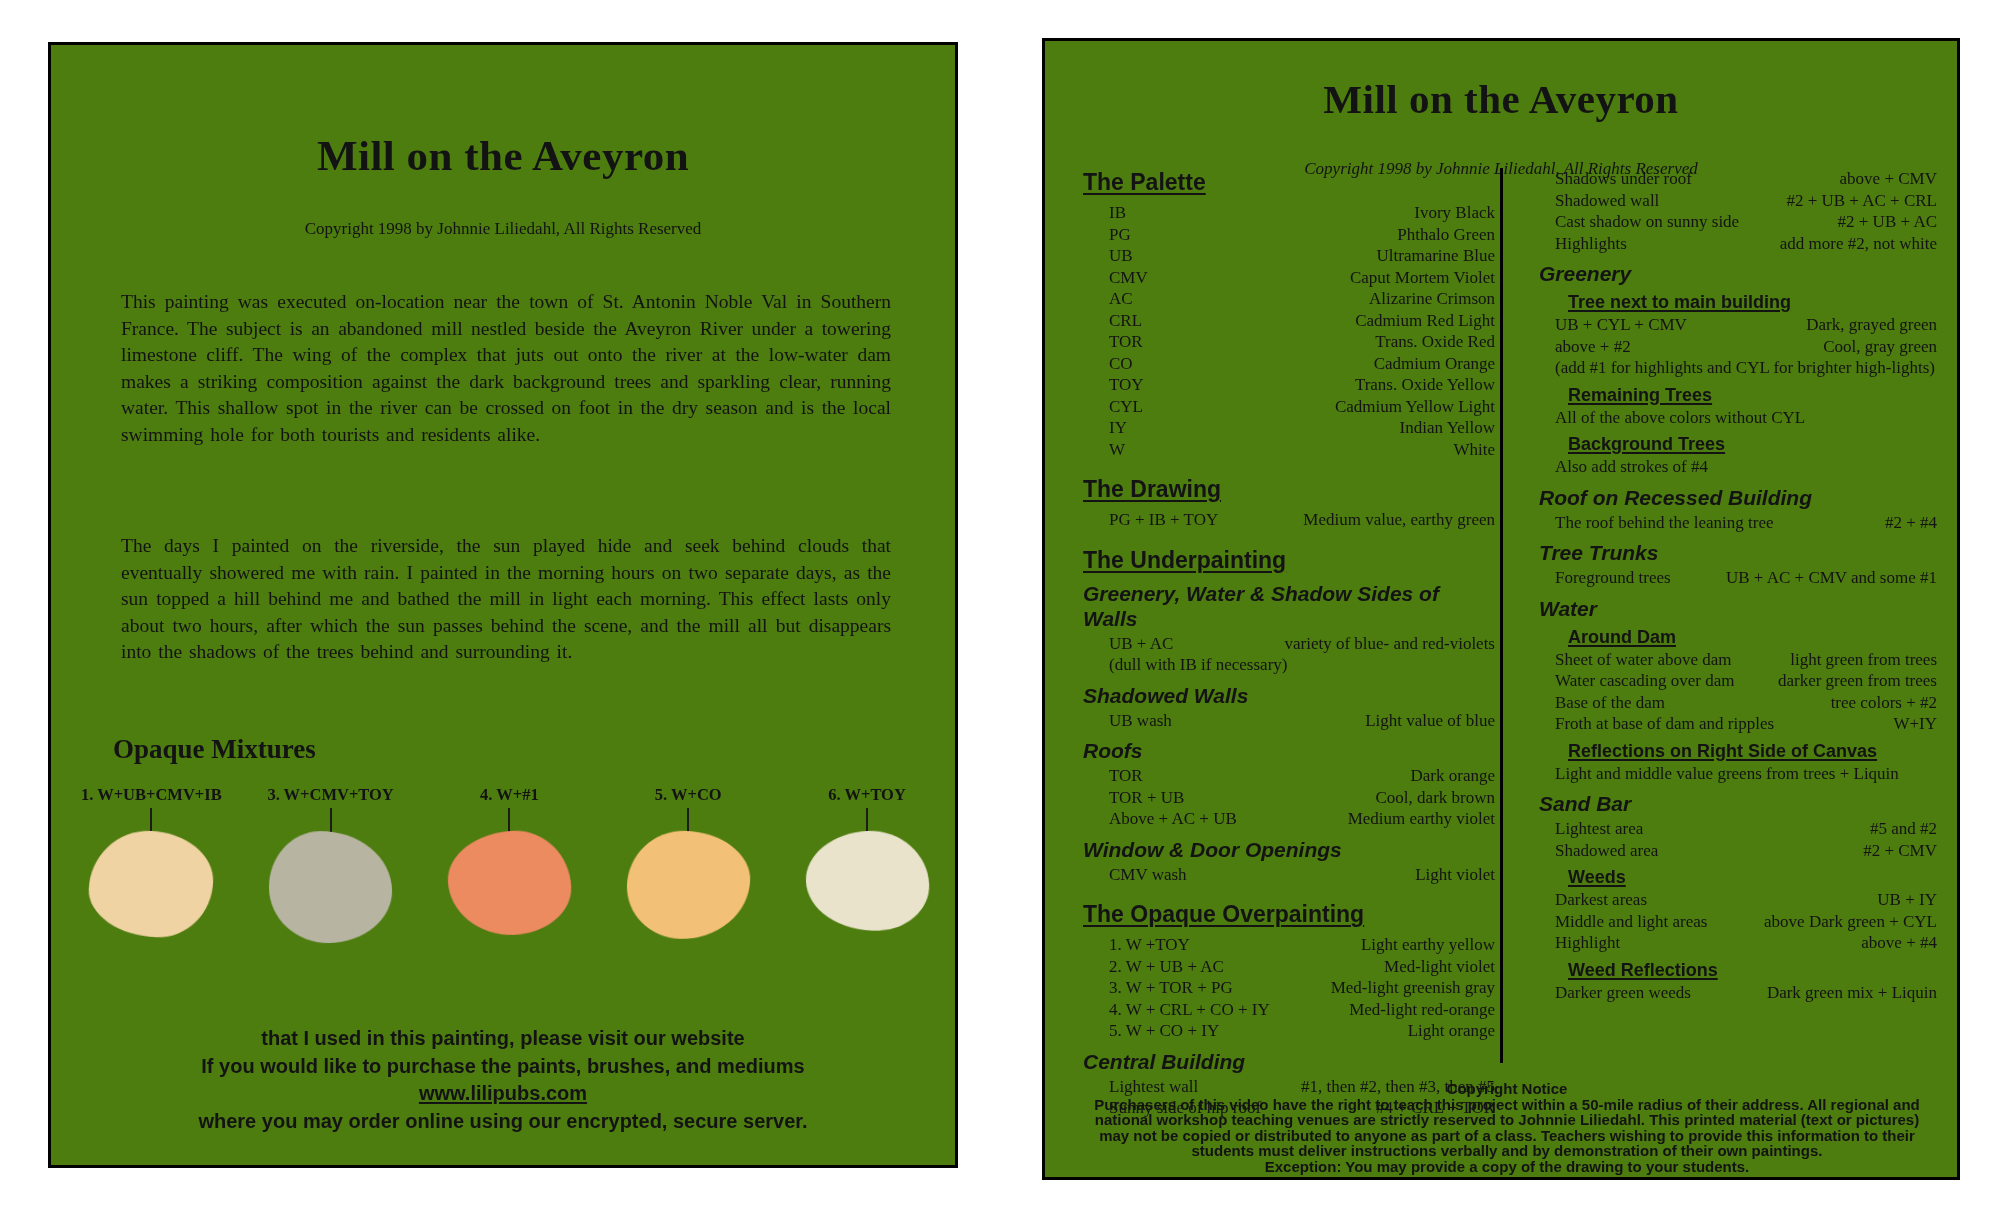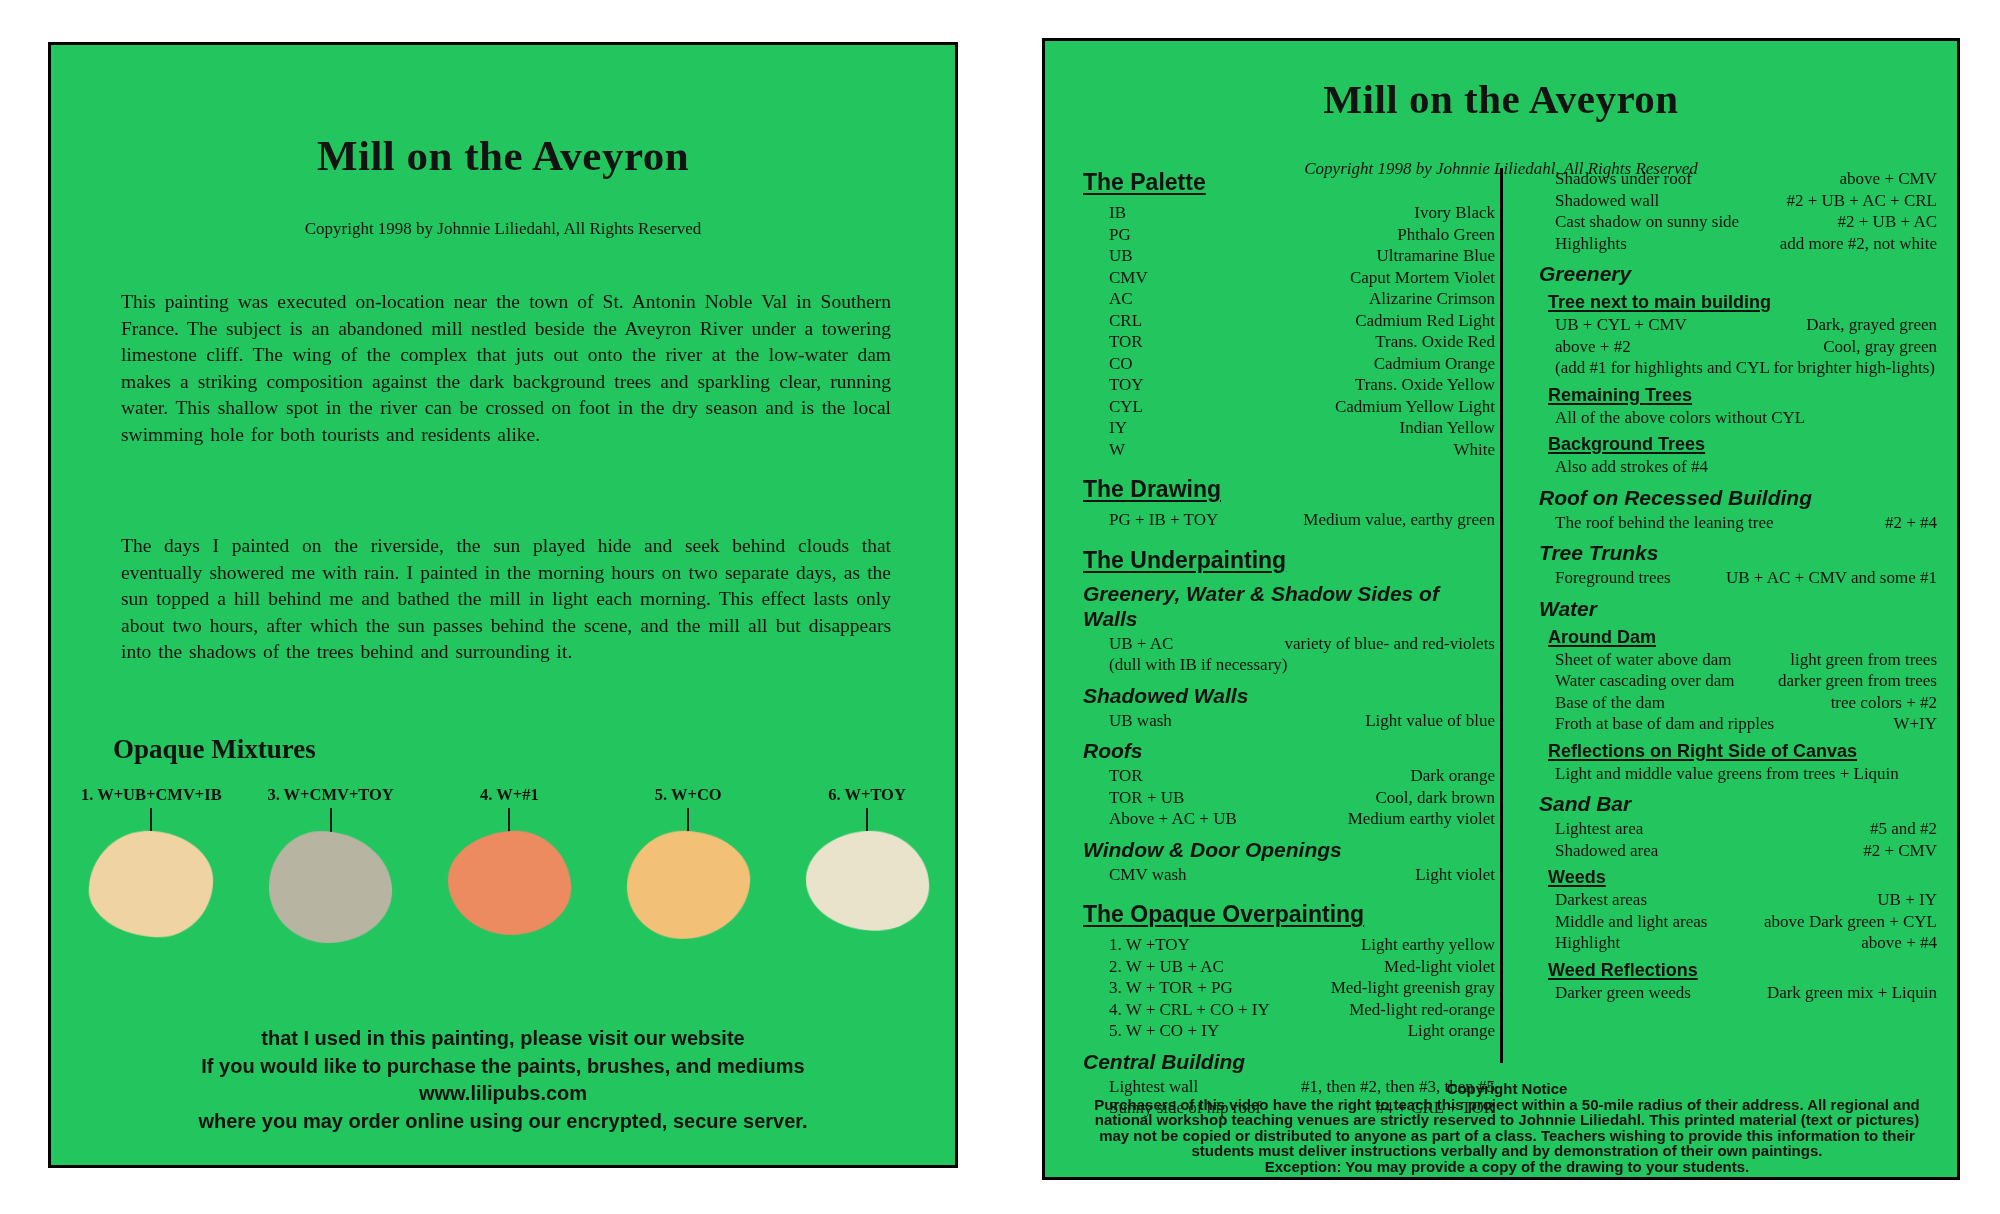--- a/index.html
+++ b/index.html
@@ -4,21 +4,21 @@
 <style>
   :root{
     --serif: "Liberation Serif", "DejaVu Serif", serif;
     --sans:  "Liberation Sans", "DejaVu Sans", sans-serif;
     --ink: #131313;
   }
   *{box-sizing:border-box; margin:0; padding:0;}
   html,body{width:2000px; height:1214px; background:#ffffff; overflow:hidden;}
   body{position:relative; color:var(--ink); -webkit-font-smoothing:antialiased;}
 
-  .page{position:absolute; background:#22c55e; border:3px solid #000;}
+  .page{position:absolute; background:#4d7c0f; border:3px solid #000;}
   #left-page {left:48px;  top:42px; width:910px; height:1126px;}
   #right-page{left:1042px; top:38px; width:918px; height:1142px;}
 
   
   .doc-title{position:absolute; left:0; right:0; text-align:center;
     font-family:var(--serif); font-weight:bold; font-size:43px; letter-spacing:.5px;}
   #left-page .doc-title{top:86px;}
   .doc-copy{position:absolute; left:0; right:0; text-align:center;
     font-family:var(--serif); font-size:17px;margin-top:28px;}
   #left-page .doc-copy{top:146px;}
@@ -41,21 +41,21 @@
     filter:blur(.4px);}
   .swatch:nth-child(1) .swblob{height:106px; transform:rotate(2deg);}
   .swatch:nth-child(2) .swblob{height:112px; border-radius:42% 58% 52% 48% / 50% 54% 46% 50%; transform:rotate(-1deg);}
   .swatch:nth-child(3) .swblob{height:104px; border-radius:55% 45% 48% 52% / 46% 56% 44% 54%;}
   .swatch:nth-child(4) .swblob{height:108px; border-radius:46% 54% 56% 44% / 52% 44% 56% 48%; transform:rotate(1.5deg);}
   .swatch:nth-child(5) .swblob{height:100px; border-radius:52% 48% 42% 58% / 48% 56% 44% 52%;}
   .swatch:nth-child(6) .swblob{height:110px; border-radius:44% 56% 50% 50% / 54% 44% 56% 46%; transform:rotate(2deg);}
 
   #lp-footer{position:absolute; left:0; right:0; top:980px; text-align:center;
     font-family:var(--sans); font-weight:bold; font-size:20px; line-height:27.5px;}
-  #lp-footer .link{text-underline-offset:2px;}
+  #lp-footer .link{text-decoration:underline; text-underline-offset:2px;}
 
   
   #right-page .doc-title{top:34px; font-size:41px;}
   #right-page .doc-copy{top:90px; font-style:italic;}
 
   #rp-divider{position:absolute; left:455px; top:127px; width:3px; height:895px; background:#000;}
 
   .col{position:absolute; top:127px;}
   #rp-colL{left:38px;  width:412px;}
   #rp-colR{left:494px; width:398px;}
@@ -66,21 +66,21 @@
   .col .blk.h1:first-child{margin-top:0;}
   .blk.h2{font-family:var(--sans); font-weight:bold; font-style:italic; font-size:21px;
     line-height:25px; margin:7px 0 2px;}
   .blk.h3{font-family:var(--sans); font-weight:bold; font-size:18px; line-height:22px;
     margin:5px 0 1px; text-decoration:underline; text-decoration-thickness:2px; text-underline-offset:2px;}
   .blk.row{display:flex; justify-content:space-between; gap:6px;}
   .blk.row .rl{white-space:nowrap;}
   .blk.row .rr{white-space:nowrap; text-align:right;}
   #rp-colL .blk.row, #rp-colL .blk.line{margin-left:26px;}
   #rp-colR .blk.row, #rp-colR .blk.line{margin-left:16px;}
-  #rp-colR .blk.h3{margin-left:9px;}
+  #rp-colR .blk.h3{margin-left:29px;}
 
   #rp-notice{position:absolute; left:36px; right:24px; top:1034px; text-align:center;
     font-family:var(--sans); font-weight:bold; font-size:15px; line-height:15.5px;margin-top:6px;}
   #rp-notice .nbody{max-width:866px; margin:0 auto;}
 </style>
 </head>
 <body>
 
 <div class="page" id="left-page">
   <div class="doc-title">Mill on the Aveyron</div>

